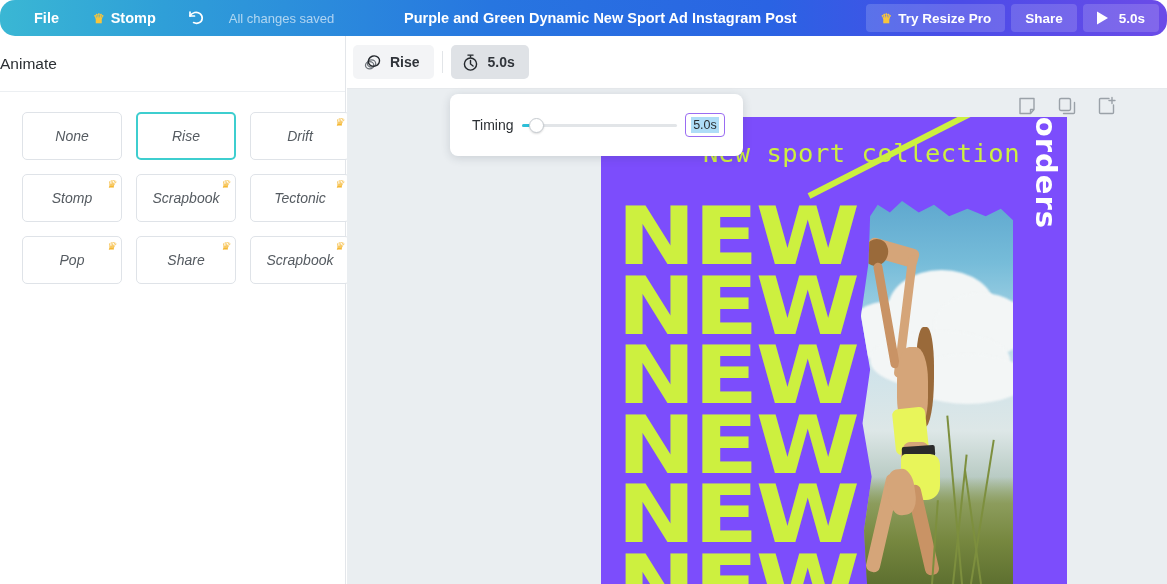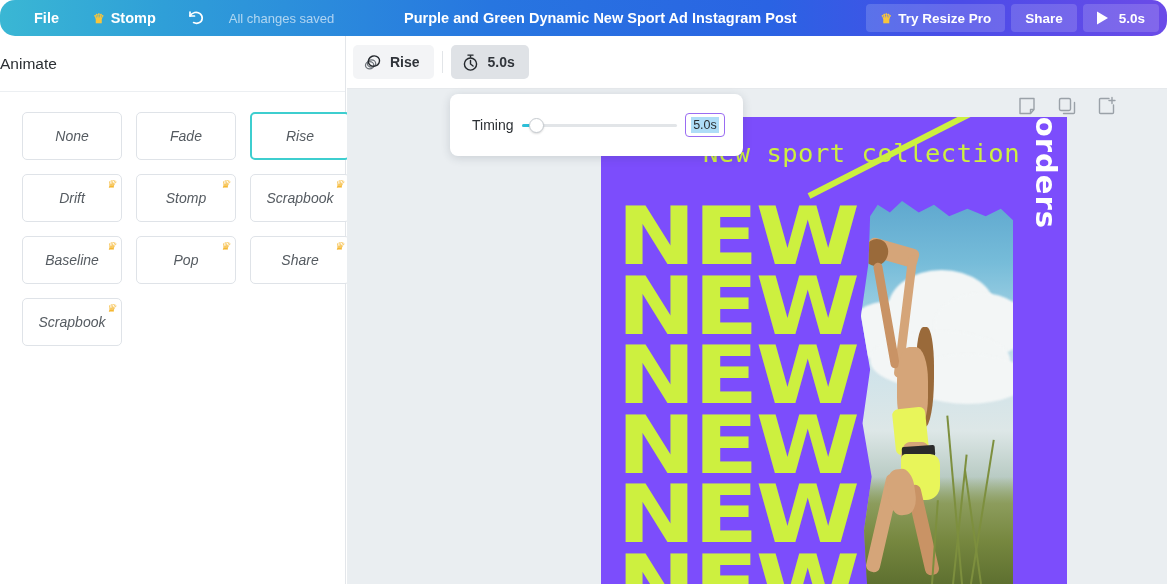--- a/index.html
+++ b/index.html
@@ -224,40 +224,37 @@
 </div>
 
 <div class="leftpanel">
   <div class="panel-head">
     <div class="panel-title">Animate</div>
   </div>
   <div class="anim-grid" id="anim-grid">
       <div class="anim-btn">
         <span>None</span>
       </div>
-      <div class="anim-btn">
-        <span>Fade</span>
-      </div>
       <div class="anim-btn selected">
         <span>Rise</span>
       </div>
       <div class="anim-btn">
         <span>Drift</span>
         <span class="pro">♛</span>
       </div>
       <div class="anim-btn">
         <span>Stomp</span>
         <span class="pro">♛</span>
       </div>
       <div class="anim-btn">
         <span>Scrapbook</span>
         <span class="pro">♛</span>
       </div>
       <div class="anim-btn">
-        <span>Baseline</span>
+        <span>Tectonic</span>
         <span class="pro">♛</span>
       </div>
       <div class="anim-btn">
         <span>Pop</span>
         <span class="pro">♛</span>
       </div>
       <div class="anim-btn">
         <span>Share</span>
         <span class="pro">♛</span>
       </div>

